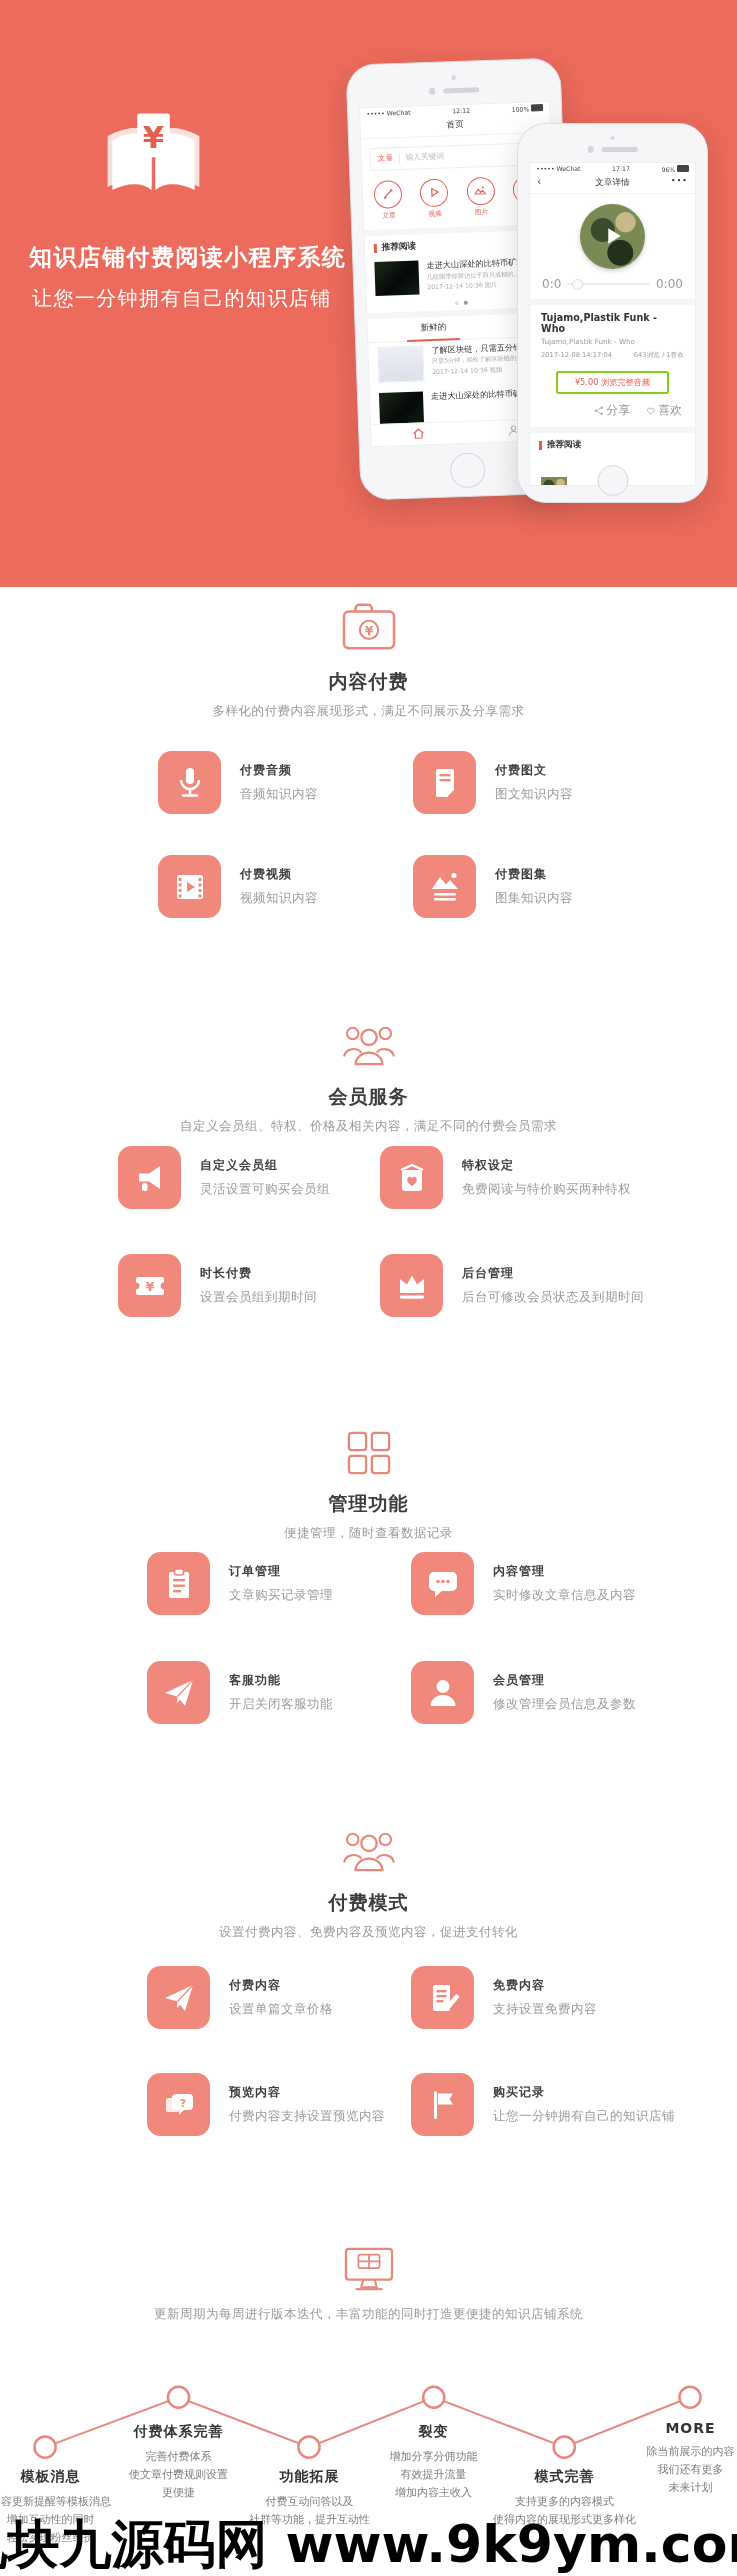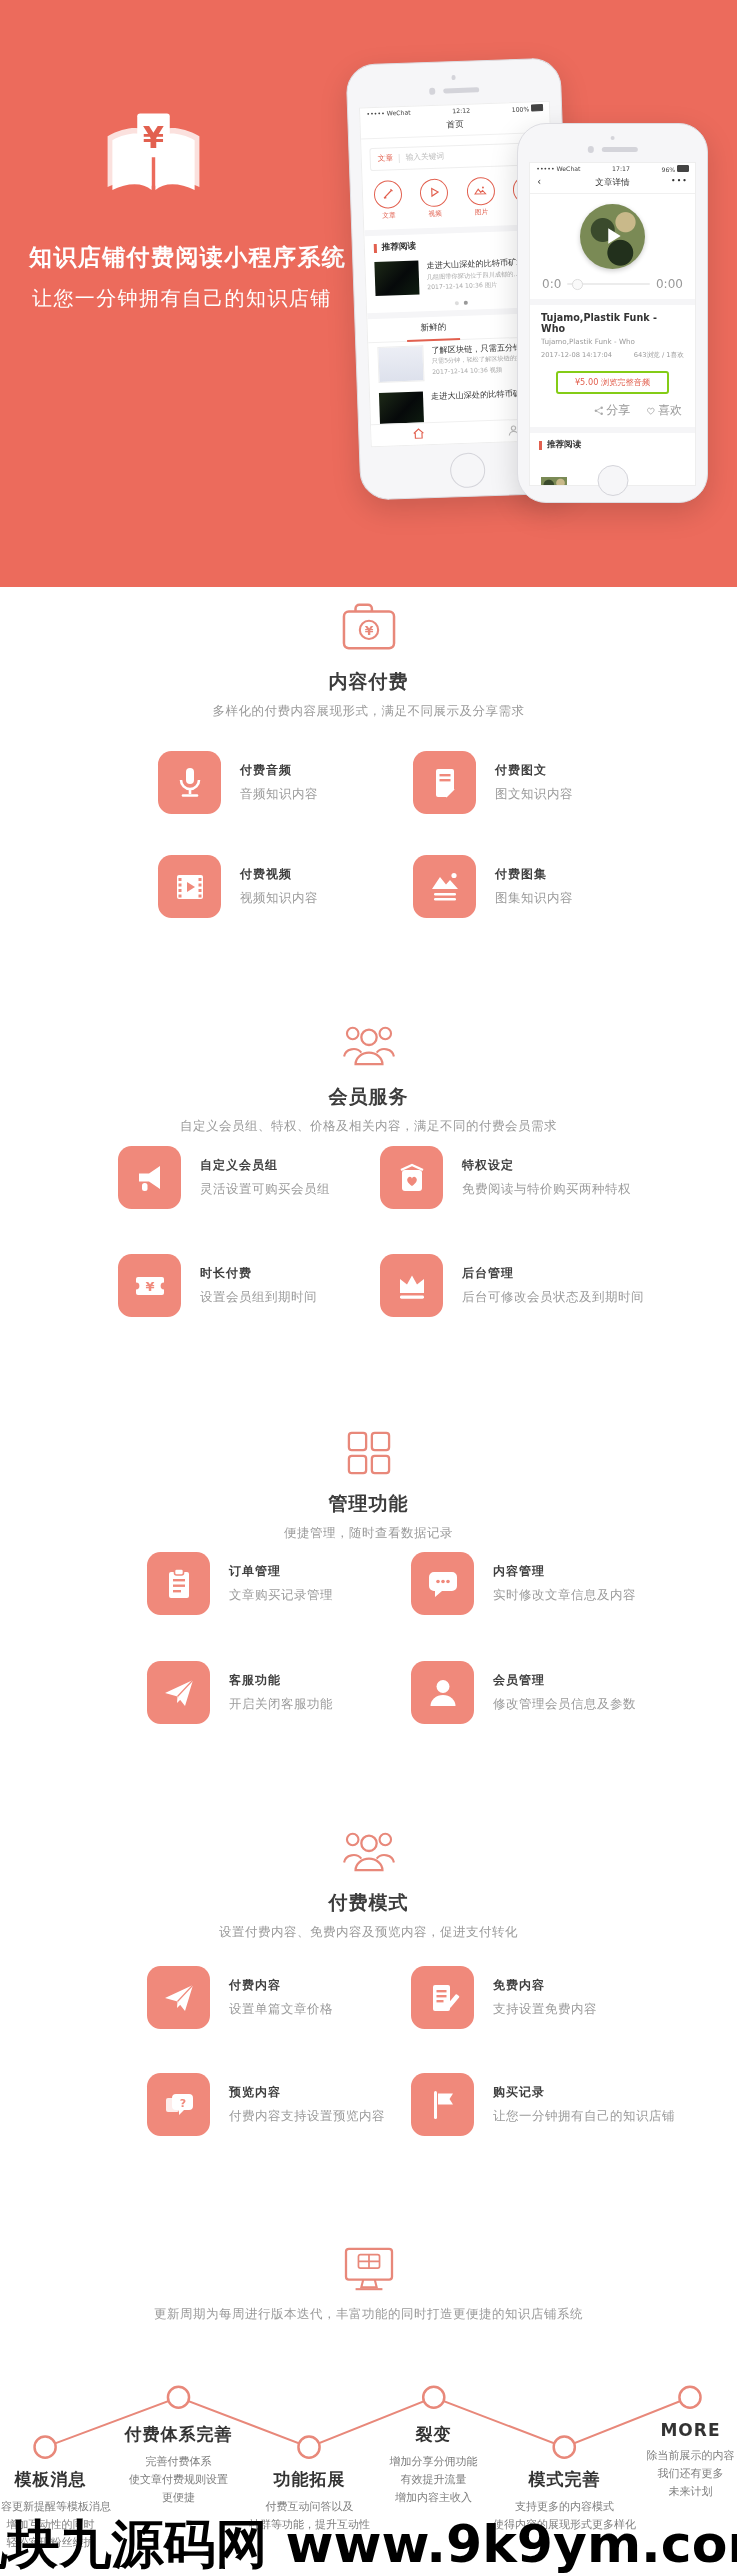--- a/index.html
+++ b/index.html
@@ -75,21 +75,21 @@
   .sec-head{position:absolute;left:0;width:737px;text-align:center;}
   .sec-title{font-size:19px;font-weight:bold;color:#3c3c3c;margin-top:11.5px;letter-spacing:1px;}
   .sec-sub{font-size:12.5px;color:#9a9a9a;margin-top:8.6px;letter-spacing:0.5px;}
   .feat{position:absolute;display:flex;align-items:center;gap:19px;}
   .tile{width:63px;height:63px;border-radius:13.4px;background:#F0897B;flex:none;display:flex;align-items:center;justify-content:center;}
   .ft-t{font-size:12px;font-weight:bold;color:#3f3f3f;letter-spacing:1px;}
   .ft-d{font-size:12.5px;color:#9b9b9b;margin-top:6.7px;letter-spacing:0.5px;}
   
   .tl-svg{position:absolute;left:0;top:2379px;}
   .ms{position:absolute;width:163px;text-align:center;}
-  .ms-name{font-size:17px;font-weight:bold;color:#333;margin-bottom:6.7px;letter-spacing:1px;}
+  .ms-name{font-size:14px;font-weight:bold;color:#333;margin-bottom:6.7px;letter-spacing:1px;}
   .ms-line{font-size:11px;color:#7d7d7d;line-height:18px;}
   .watermark{position:absolute;left:50%;top:2510px;transform:translateX(-50%);white-space:nowrap;
     font-size:52px;font-weight:bold;color:#000;z-index:10;letter-spacing:0;}
 </style>
 </head>
 <body>
 
 <div class="page">
 
   <div class="hero">

